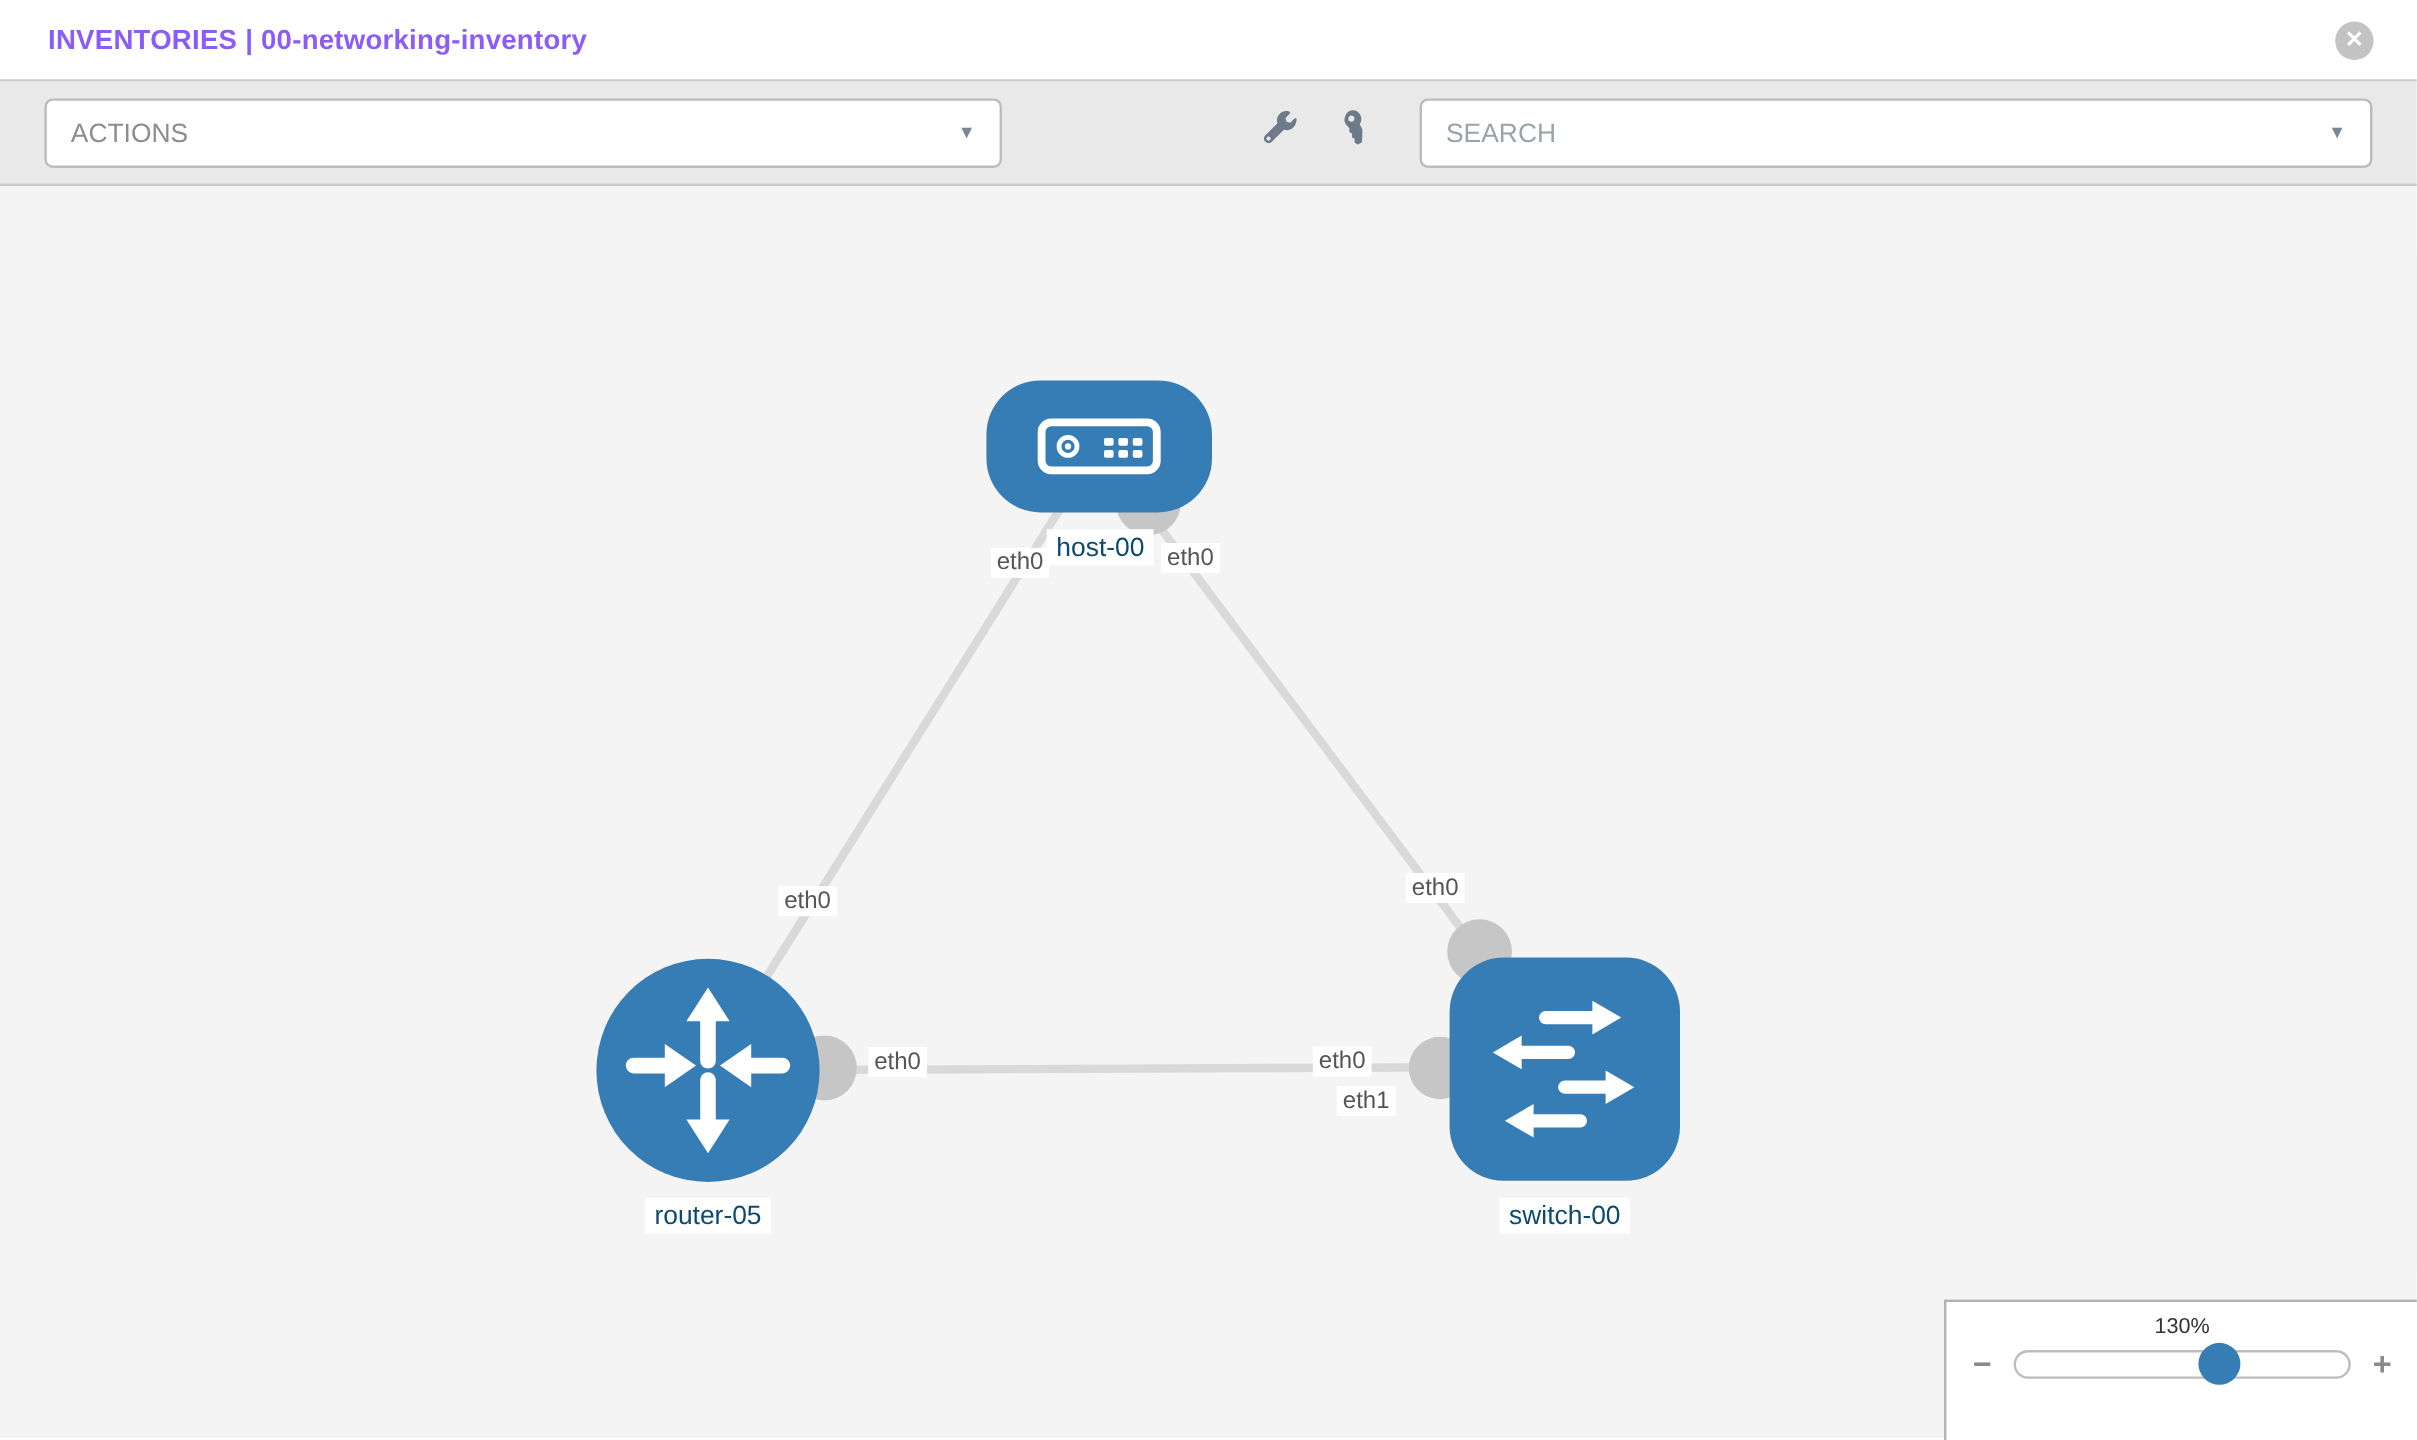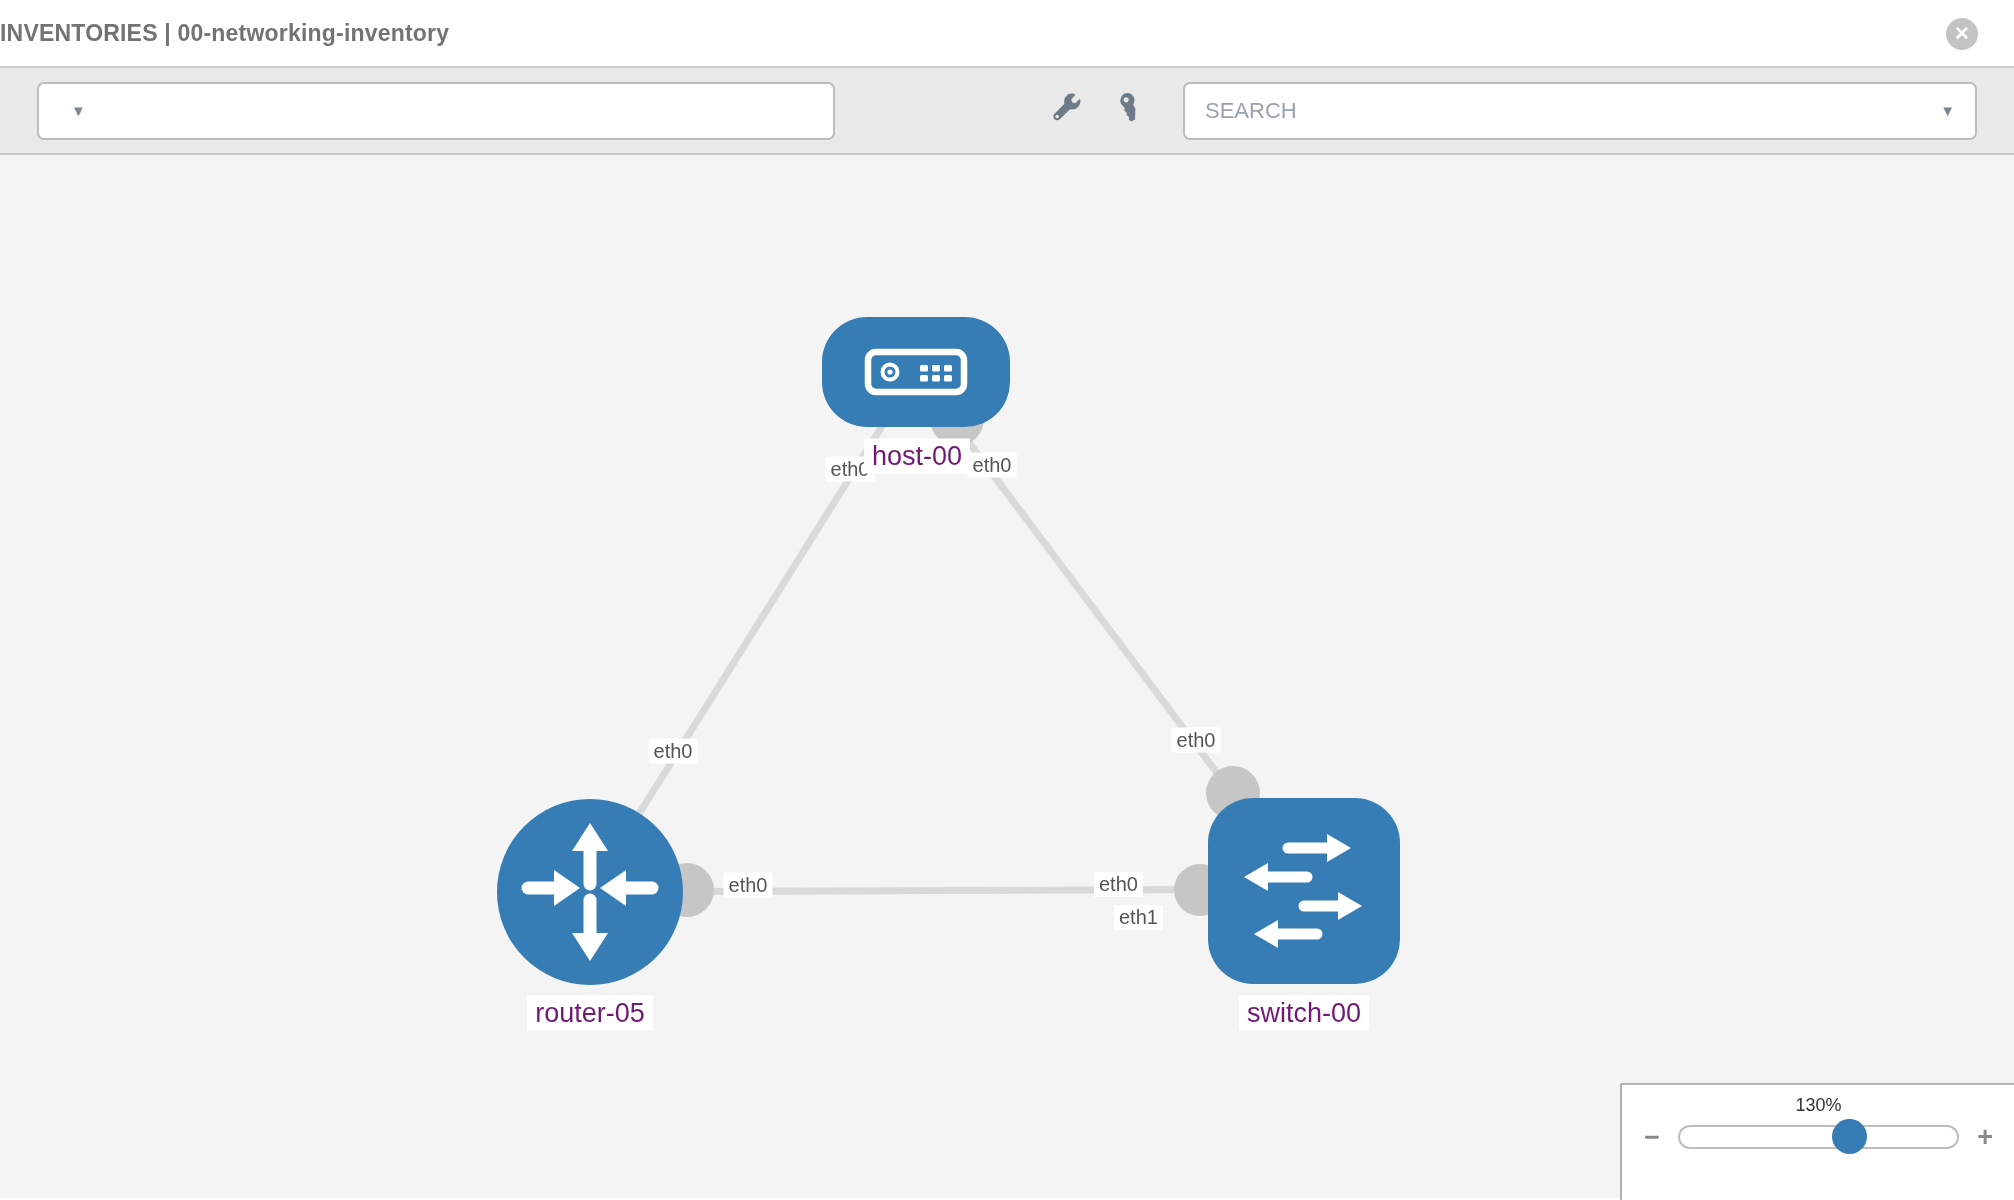--- a/index.html
+++ b/index.html
@@ -3,21 +3,21 @@
 <meta charset="utf-8">
 <style>
   * { margin:0; padding:0; box-sizing:border-box; }
   html,body { width:2014px; height:1200px; overflow:hidden;
               font-family:"Liberation Sans", sans-serif; background:#ffffff; }
   .app { position:relative; width:2014px; height:1200px; }
 
   
   .header { position:relative; height:68px; background:#ffffff;
             border-bottom:2px solid #cccccc; display:flex; align-items:center; }
-  .page-title { font-size:23px; font-weight:700; color:#737373;
+  .page-title { margin-left:40px; font-size:23px; font-weight:700; color:#8b5cf6;
                 letter-spacing:.2px; }
   .close-btn { position:absolute; right:36px; top:18px; width:32px; height:32px;
                border:none; border-radius:50%; background:#c3c3c3; color:#ffffff;
                font-size:19px; font-weight:700; line-height:32px; text-align:center;
                cursor:pointer; padding:0; }
 
   
   .toolbar { height:87px; background:#e9e9e9; border-bottom:2px solid #c9c9c9;
              display:flex; align-items:center; padding:0 37px; }
   .select-box { height:58px; background:#ffffff; border:2px solid #bcbcbc;
@@ -31,21 +31,21 @@
   .tool-icon { width:38px; height:38px; display:flex; align-items:center;
                justify-content:center; cursor:pointer; }
   .wrench { margin-left:212px; }
   .key { margin-left:28px; }
 
   
   .canvas { position:relative; width:2014px; height:1043px; background:#f4f4f4; }
   .canvas svg.topo { position:absolute; left:0; top:0; }
 
   .node-label, .if-label { position:absolute; background:#ffffff; white-space:nowrap; }
-  .node-label { font-size:27px; color:#701a75; padding:2px 8px;
+  .node-label { font-size:22px; color:#0c4a6e; padding:2px 8px;
                 transform:translate(-50%,-50%); }
   .if-label { font-size:20px; color:#555555; padding:1px 5px; }
   .if-label.centered { transform:translate(-50%,-50%); }
 
   
   .zoom-panel { position:absolute; right:-3px; bottom:-3px; width:397px; height:120px;
                 background:#ffffff; border:2px solid #b3b3b3; }
   .zoom-value { text-align:center; margin-top:10px; font-size:18px; color:#333333; }
   .zoom-row { display:flex; align-items:center; margin-top:9px; padding:0 22px; }
   .zoom-btn { font-size:27px; font-weight:700; color:#8a8a8a; line-height:24px;
@@ -63,20 +63,21 @@
 
   <div class="header">
     <div class="page-title">INVENTORIES | 00-networking-inventory</div>
     <button class="close-btn">
       <span>✕</span>
     </button>
   </div>
 
   <div class="toolbar">
     <div class="select-box actions-box">
+      <span class="label">ACTIONS</span>
       <span class="caret">▼</span>
     </div>
 
     <div class="tool-icon wrench">
       <span>
         <svg width="36" height="36" viewBox="0 0 24 24">
           <path fill="#6d7a87" d="M21.7 6.1c-.2-.5-.8-.6-1.2-.2l-2.3 2.3-2.1-.6-.6-2.1 2.3-2.3c.4-.4.2-1-.3-1.2-1.8-.6-3.9-.2-5.3 1.3-1.4 1.4-1.8 3.4-1.2 5.2L4.3 15.2c-1 1-1 2.6 0 3.6s2.6 1 3.6 0l6.7-6.7c1.8.6 3.8.2 5.2-1.2 1.5-1.4 1.9-3.5 1.9-5.3z"></path>
           <circle cx="6.1" cy="17" r="1.15" fill="#e9e9e9"></circle>
         </svg>
       </span>

